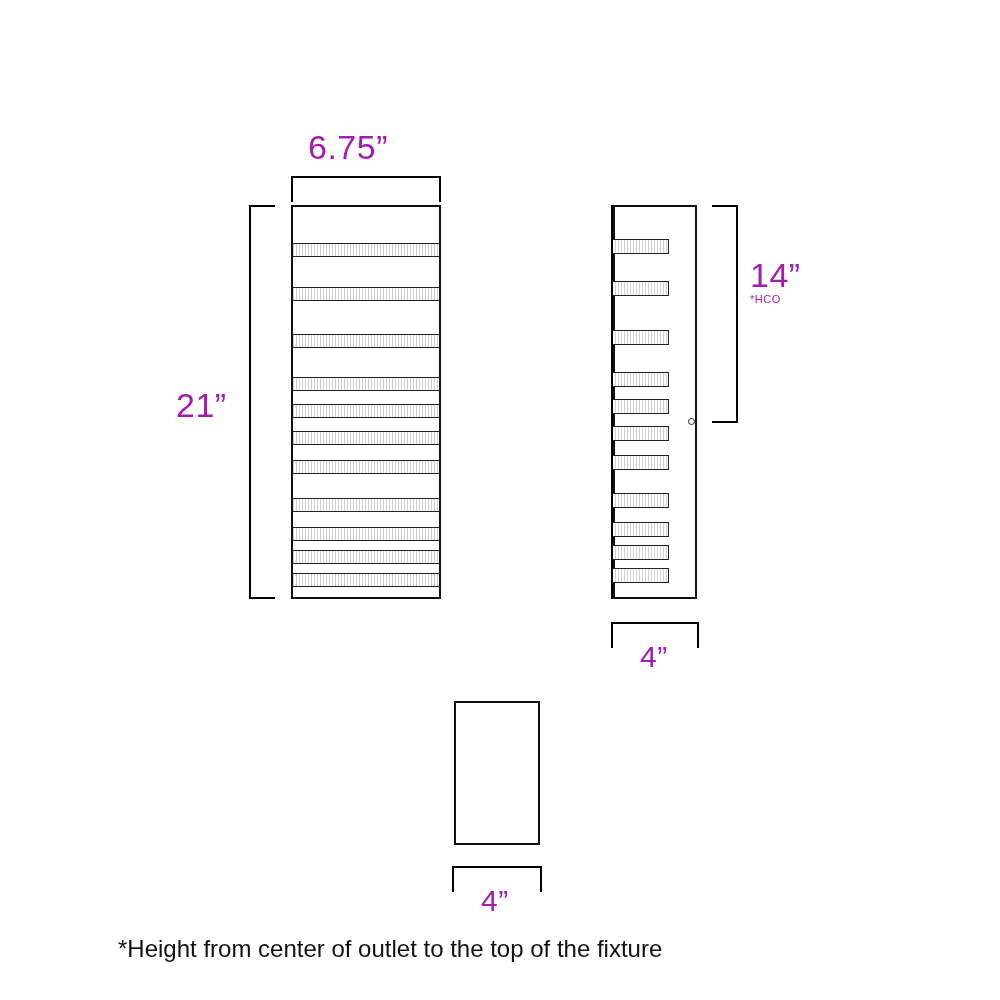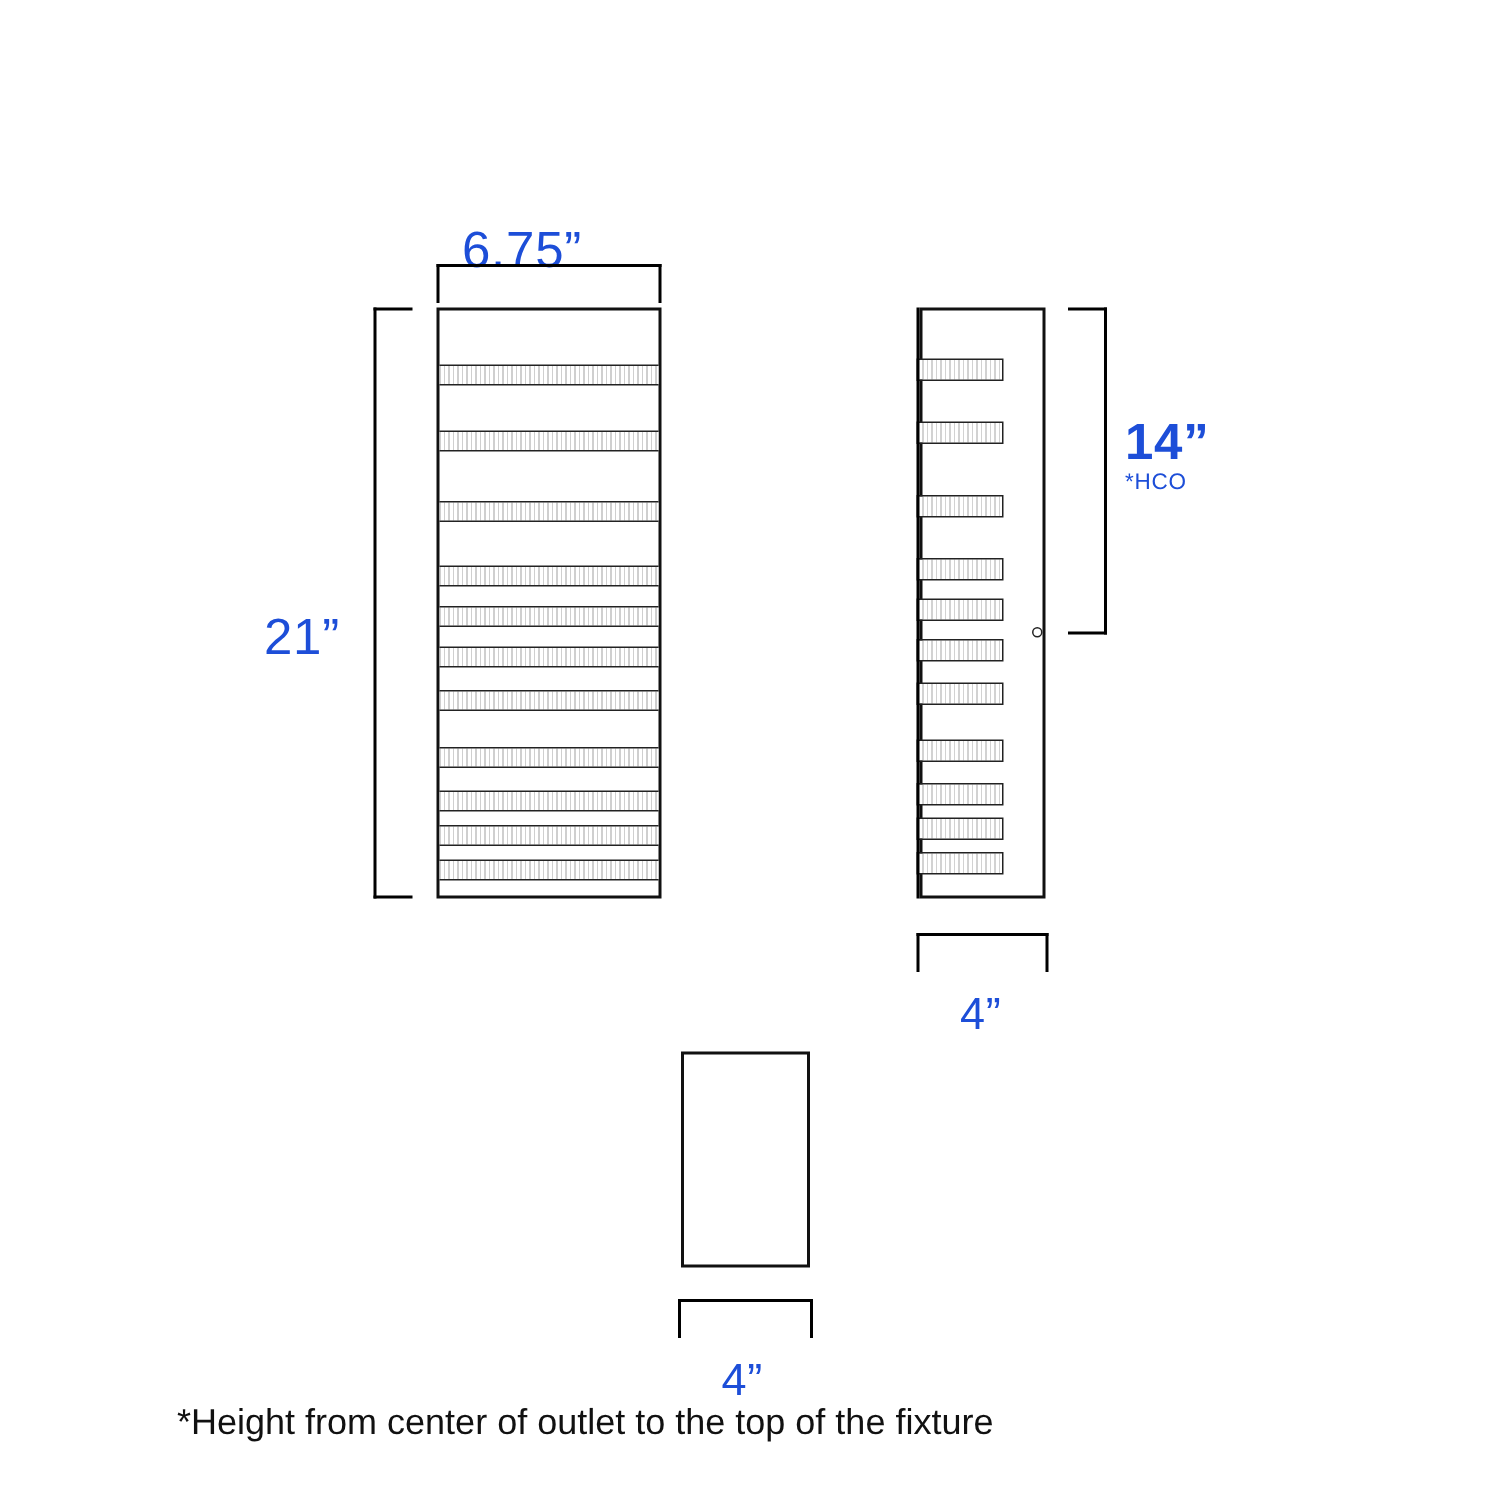--- a/index.html
+++ b/index.html
@@ -24,28 +24,27 @@
   .abs { position: absolute; }
 
   
   .vline { background: #000; width: 2px; }
   .hline { background: #000; height: 2px; }
 
   
   .dim-text {
     position: absolute;
     font-family: "Liberation Sans", sans-serif;
-    color: #1d4ed8;
+    color: #a21caf;
     white-space: nowrap;
     letter-spacing: 0.5px;
-    margin-top: 20px;
   }
   .dim-big { font-size: 34px; }
   .dim-med { font-size: 30px; }
-  .dim-small { font-size: 15px; }
+  .dim-small { font-size: 11px; }
 
   
   #front-view-body {
     border: 2px solid #111;
     background: #ffffff;
     box-sizing: border-box;
   }
   .slat {
     position: absolute;
     left: 0;
@@ -140,21 +139,21 @@
   <div class="abs side-fin" style="left:611px; top:455px; width:58px; height:15px;"></div>
   <div class="abs side-fin" style="left:611px; top:493px; width:58px; height:15px;"></div>
   <div class="abs side-fin" style="left:611px; top:522px; width:58px; height:15px;"></div>
   <div class="abs side-fin" style="left:611px; top:545px; width:58px; height:15px;"></div>
   <div class="abs side-fin" style="left:611px; top:568px; width:58px; height:15px;"></div>
 
   <div class="abs vline" style="left:611px; top:205px; height:394px;"></div>
 
   <div class="abs" id="side-center-dot" style="left:688px; top:418px;"></div>
 
-  <div class="dim-text dim-big" style="left:750px; top:256px;font-weight:bold;">14”</div>
+  <div class="dim-text dim-big" style="left:750px; top:256px;">14”</div>
   <div class="dim-text dim-small" style="left:750px; top:293px;">*HCO</div>
 
   <div class="abs vline" style="left:736px; top:205px; height:218px;"></div>
   <div class="abs hline" style="left:712px; top:205px; width:26px;"></div>
   <div class="abs hline" style="left:712px; top:421px; width:26px;"></div>
 
   <div class="abs hline" style="left:611px; top:622px; width:88px;"></div>
   <div class="abs vline" style="left:611px; top:622px; height:26px;"></div>
   <div class="abs vline" style="left:697px; top:622px; height:26px;"></div>
 

